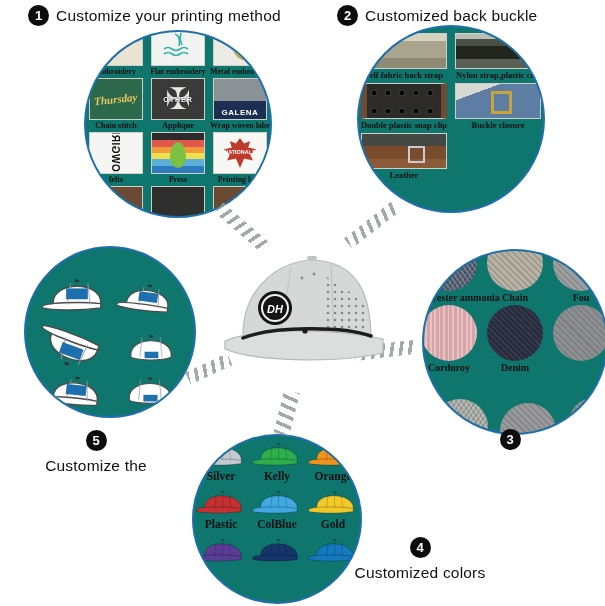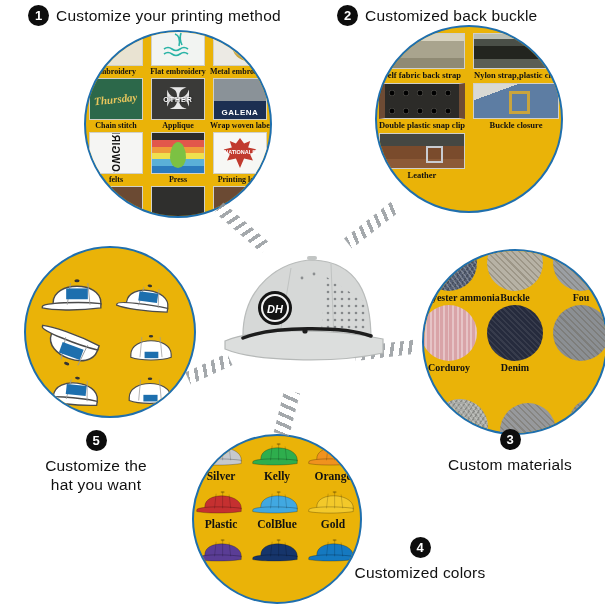--- a/index.html
+++ b/index.html
@@ -11,23 +11,23 @@
   .badge{width:21px;height:21px;border-radius:50%;background:#0d0d0d;color:#fff;
          display:flex;align-items:center;justify-content:center;
          font-size:13px;font-weight:700;flex:0 0 auto;}
   .hdr-title{font-size:15.5px;font-weight:400;letter-spacing:.2px;white-space:nowrap;}
   .vlabel{position:absolute;text-align:center;}
   .vlabel .badge{margin:0 auto;}
   .vlabel .hdr-title{margin-top:5px;line-height:1.25;}
 
   
   .circle{position:absolute;border-radius:50%;border:2.5px solid #1f6fad;
-          overflow:hidden;background:#eab308;box-sizing:border-box;}
+          overflow:hidden;background:#0f766e;box-sizing:border-box;}
   #circle-printing{left:84px;top:30px;width:188px;height:188px;}
-  #circle-buckle  {left:375px;top:25px;width:188px;height:188px;}
+  #circle-buckle  {left:357px;top:25px;width:188px;height:188px;}
   #circle-materials{left:422px;top:249px;width:186px;height:186px;}
   #circle-colors  {left:192px;top:434px;width:170px;height:170px;}
   #circle-hats    {left:24px;top:246px;width:172px;height:172px;}
 
   
   .pgrid{position:absolute;left:50%;top:-8px;transform:translateX(-50%);
          display:grid;grid-template-columns:repeat(3,60px);gap:2px 2px;}
   .pcell{width:60px;text-align:center;}
   .ptile{width:54px;height:42px;margin:0 auto;border:1px solid #d0d0c8;box-sizing:border-box;
          display:flex;align-items:center;justify-content:center;overflow:hidden;position:relative;}
@@ -267,21 +267,21 @@
   </div>
 
   <div class="circle" id="circle-materials">
     <div class="mgrid">
       <div class="mcell">
           <div class="swatch m-her" style="background-color: rgb(86, 96, 116);"></div>
         <div class="mlabel">Polyester ammonia</div>
         </div>
       <div class="mcell">
           <div class="swatch m-diag" style="background-color: rgb(183, 178, 165);"></div>
-        <div class="mlabel">Buckle</div>
+        <div class="mlabel">Chain</div>
         </div>
       <div class="mcell">
           <div class="swatch m-diag" style="background-color: rgb(155, 159, 163);"></div>
         <div class="mlabel">Fou</div>
         </div>
       <div class="mcell">
           <div class="swatch m-vert" style="background-color: rgb(217, 164, 168);"></div>
         <div class="mlabel">Corduroy</div>
         </div>
       <div class="mcell">
@@ -373,31 +373,29 @@
     <svg class="ocap" style="left: 14px; top: 120px; transform: rotate(6deg); color: rgb(29, 111, 174);" width="72" height="48" viewBox="0 0 72 48">
         <use href="#ocap"></use>
       </svg>
     <svg class="ocap" style="left: 90px; top: 120px; color: rgb(29, 111, 174);" width="68" height="48" viewBox="0 0 72 48">
         <use href="#ocapback"></use>
       </svg>
   </div>
 
   <div class="vlabel" style="left:424px;top:429px;width:172px;">
     <div class="badge">3</div>
-    <div class="hdr-title">Custom materials</div>
   </div>
   <div class="vlabel" style="left:330px;top:537px;width:180px;">
     <div class="badge">4</div>
     <div class="hdr-title">Customized colors</div>
   </div>
   <div class="vlabel" style="left:16px;top:430px;width:160px;">
     <div class="badge">5</div>
     <div class="hdr-title">
       <div>Customize the</div>
-      <div>hat you want</div>
     </div>
   </div>
 
   <div class="ray" id="ray-1"></div>
   <div class="ray" id="ray-2"></div>
   <div class="ray" id="ray-3"></div>
   <div class="ray" id="ray-4"></div>
   <div class="ray" id="ray-5"></div>
 
   <svg id="center-hat" viewBox="0 0 180 138">

